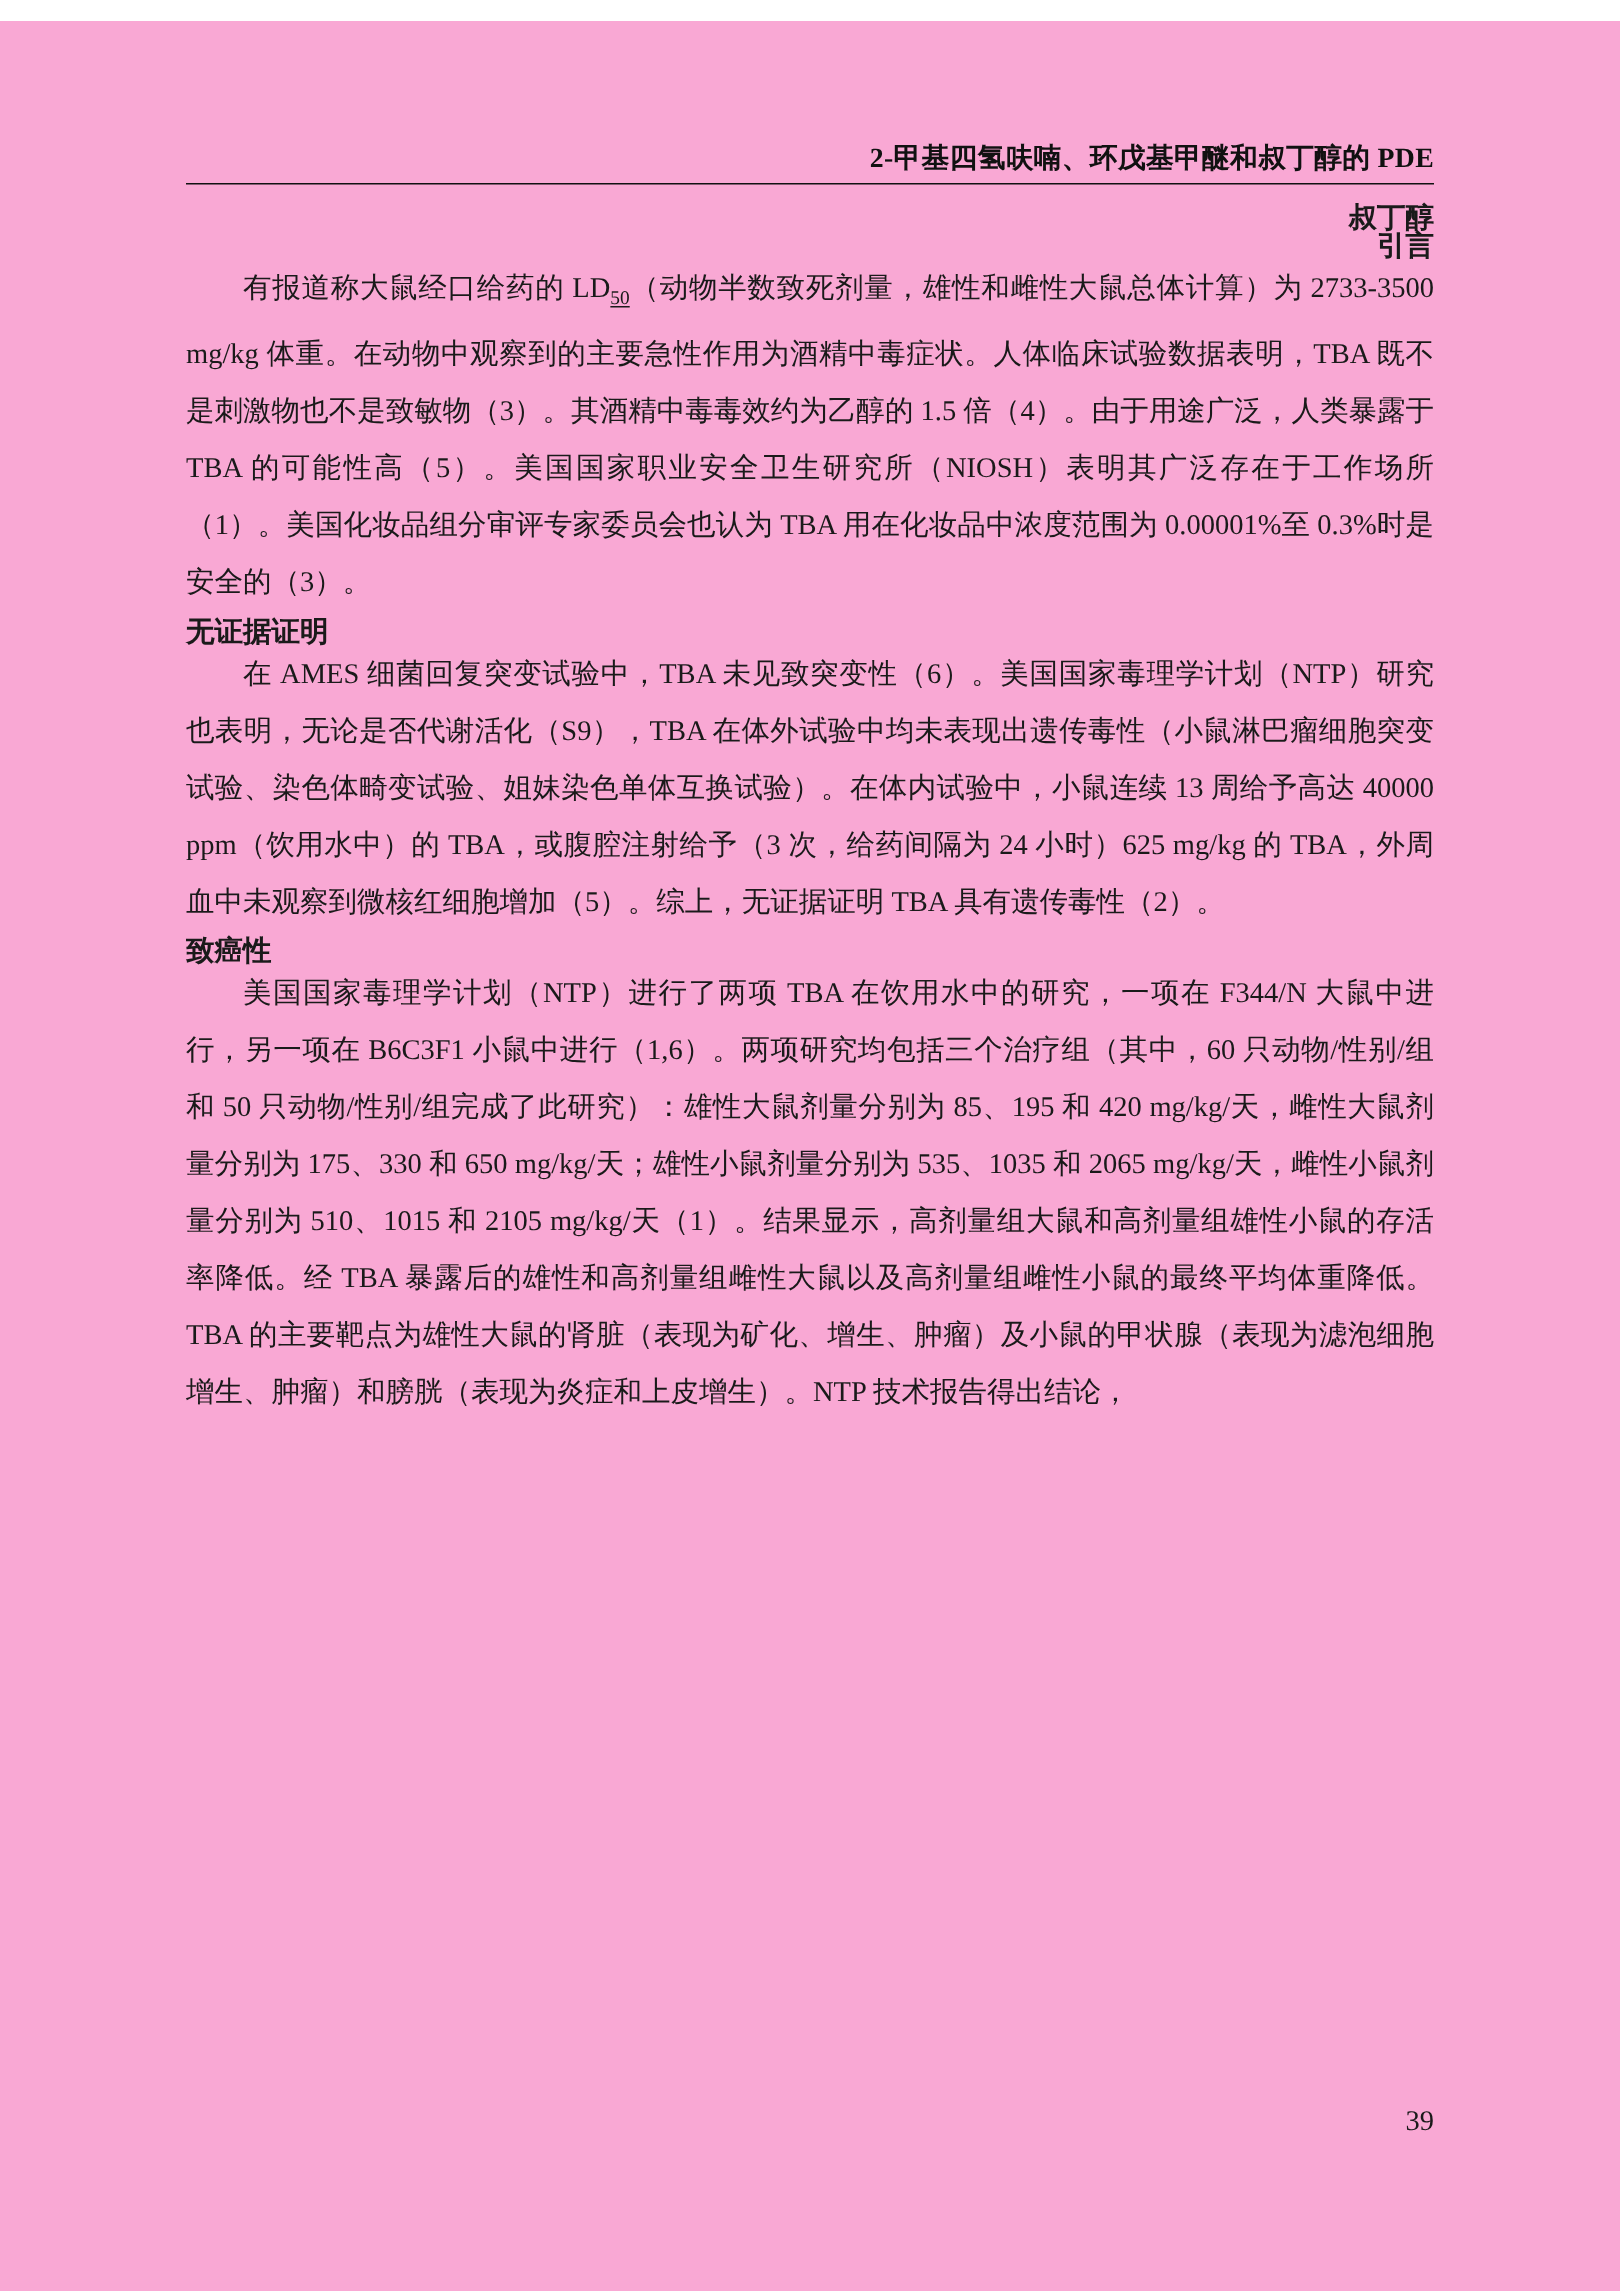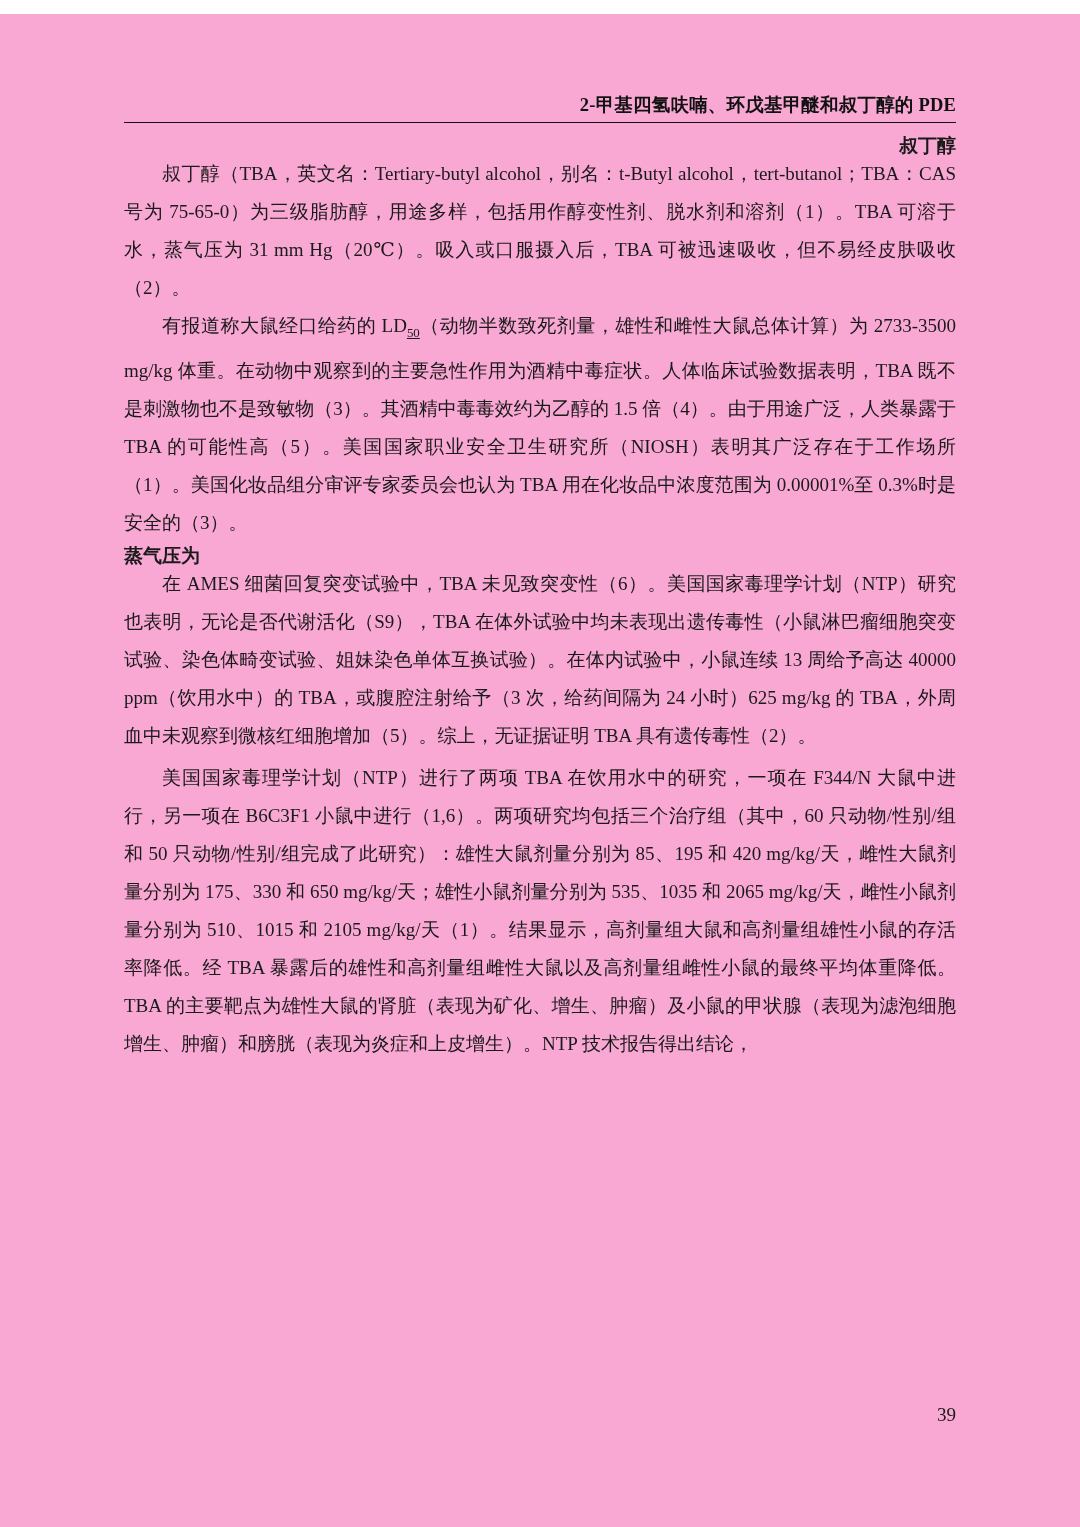--- a/index.html
+++ b/index.html
@@ -107,30 +107,31 @@
   <div class="content">
 
     <div class="header">2-甲基四氢呋喃、环戊基甲醚和叔丁醇的 PDE</div>
     <div class="header-rule"></div>
 
     <div class="body-area">
 
       <h2 class="section sec-title">叔丁醇</h2>
 
       <div class="blk">
-        <p class="para">叔丁醇（TBA，英文名：Tertiary-butyl alcohol，别名：t-Butyl alcohol，tert-butanol；TBA：CAS 号为 75-65-0）为三级脂肪醇，用途多样，包括用作醇变性剂、脱水剂和溶剂（1）。TBA 可溶于水，蒸气压为 31 mm Hg（20℃）。吸入或口服摄入后，TBA 可被迅速吸收，但不易经皮肤吸收（2）。</p>
+        <h2 class="section sec-title">引言</h2>
         <p class="para">有报道称大鼠经口给药的 LD<sub>50</sub>（动物半数致死剂量，雄性和雌性大鼠总体计算）为 2733-3500 mg/kg 体重。在动物中观察到的主要急性作用为酒精中毒症状。人体临床试验数据表明，TBA 既不是刺激物也不是致敏物（3）。其酒精中毒毒效约为乙醇的 1.5 倍（4）。由于用途广泛，人类暴露于 TBA 的可能性高（5）。美国国家职业安全卫生研究所（NIOSH）表明其广泛存在于工作场所（1）。美国化妆品组分审评专家委员会也认为 TBA 用在化妆品中浓度范围为 0.00001%至 0.3%时是安全的（3）。</p>
       </div>
 
       <div class="blk">
-        <h2 class="section sec-title-sub">蒸气压为</h2>
+        <h2 class="section sec-title-sub">无证据证明</h2>
         <p class="para">在 AMES 细菌回复突变试验中，TBA 未见致突变性（6）。美国国家毒理学计划（NTP）研究也表明，无论是否代谢活化（S9），TBA 在体外试验中均未表现出遗传毒性（小鼠淋巴瘤细胞突变试验、染色体畸变试验、姐妹染色单体互换试验）。在体内试验中，小鼠连续 13 周给予高达 40000 ppm（饮用水中）的 TBA，或腹腔注射给予（3 次，给药间隔为 24 小时）625 mg/kg 的 TBA，外周血中未观察到微核红细胞增加（5）。综上，无证据证明 TBA 具有遗传毒性（2）。</p>
       </div>
 
       <div class="blk">
+        <h2 class="section sec-title-sub">致癌性</h2>
         <p class="para">美国国家毒理学计划（NTP）进行了两项 TBA 在饮用水中的研究，一项在 F344/N 大鼠中进行，另一项在 B6C3F1 小鼠中进行（1,6）。两项研究均包括三个治疗组（其中，60 只动物/性别/组和 50 只动物/性别/组完成了此研究）：雄性大鼠剂量分别为 85、195 和 420 mg/kg/天，雌性大鼠剂量分别为 175、330 和 650 mg/kg/天；雄性小鼠剂量分别为 535、1035 和 2065 mg/kg/天，雌性小鼠剂量分别为 510、1015 和 2105 mg/kg/天（1）。结果显示，高剂量组大鼠和高剂量组雄性小鼠的存活率降低。经 TBA 暴露后的雄性和高剂量组雌性大鼠以及高剂量组雌性小鼠的最终平均体重降低。TBA 的主要靶点为雄性大鼠的肾脏（表现为矿化、增生、肿瘤）及小鼠的甲状腺（表现为滤泡细胞增生、肿瘤）和膀胱（表现为炎症和上皮增生）。NTP 技术报告得出结论，</p>
       </div>
 
     </div>
 
     <div class="pagenum">39</div>
   </div>
 </div>
 
 </body></html>

